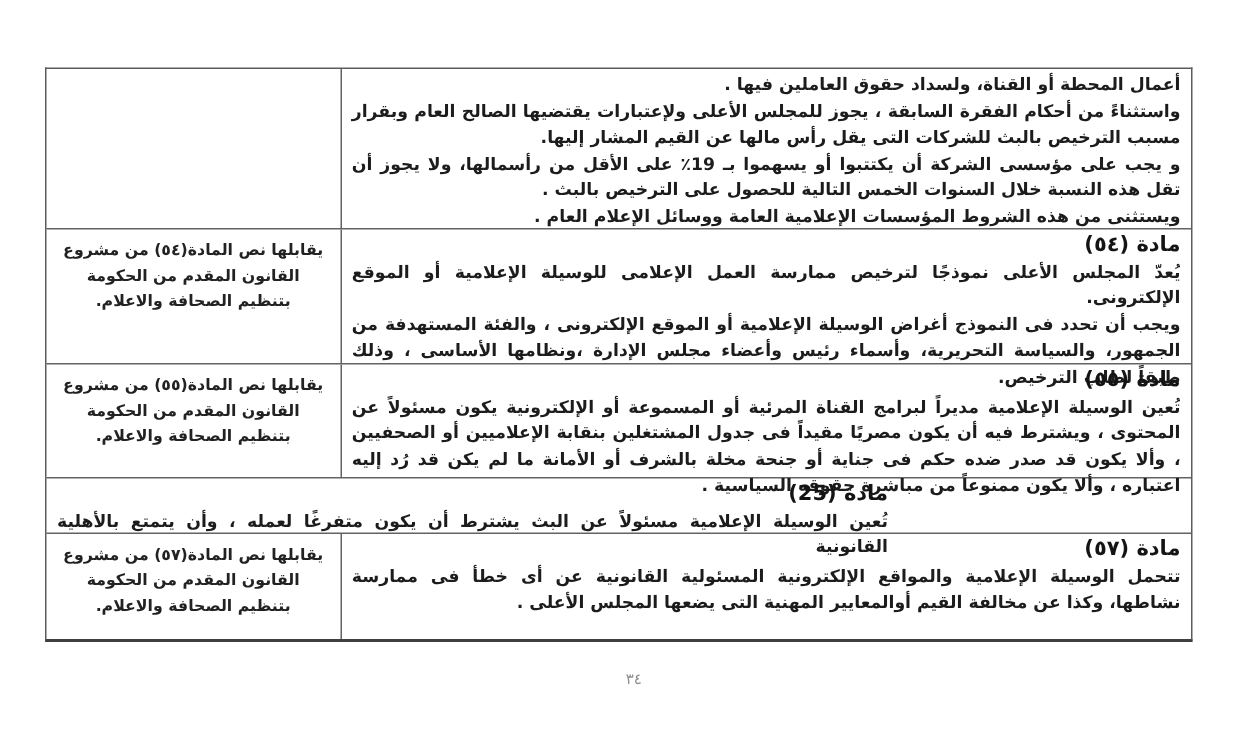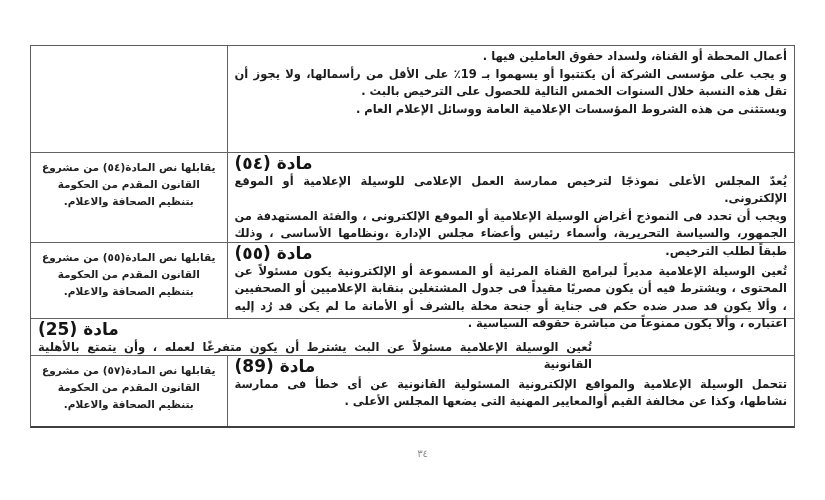--- a/index.html
+++ b/index.html
@@ -47,24 +47,24 @@
     padding: 2px 7px 0 7px;
     color: #1c1c1c;
   }
   .main p {
     font-size: 11.5px;
     font-weight: bold;
     line-height: 17.5px;
     text-align: justify;
   }
   .article-header {
-    font-size: 17px;
+    font-size: 14px;
     font-weight: bold;
     line-height: 17.5px;
-    text-align: left;
+    text-align: right;
     color: #141414;
   }
   .page-number {
     position: absolute;
     left: 40px; top: 436px;
     width: 765px;
     text-align: center;
     font-size: 10px;
     color: #8f8f8f;
     letter-spacing: 2px;
@@ -75,20 +75,21 @@
 <body>
 
 <div class="page">
 
   <div class="doc-table">
 
     <div class="row r1">
       <div class="cell annotation"></div>
       <div class="cell main">
         <p>أعمال المحطة أو القناة، ولسداد حقوق العاملين فيها .</p>
+        <p>واستثناءً من أحكام الفقرة السابقة ، يجوز للمجلس الأعلى ولإعتبارات يقتضيها الصالح العام وبقرار مسبب الترخيص بالبث للشركات التى يقل رأس مالها عن القيم المشار إليها.</p>
         <p>و يجب على مؤسسى الشركة أن يكتتبوا أو يسهموا بـ 19٪ على الأقل من رأسمالها، ولا يجوز أن تقل هذه النسبة خلال السنوات الخمس التالية للحصول على الترخيص بالبث .</p>
         <p>ويستثنى من هذه الشروط المؤسسات الإعلامية العامة ووسائل الإعلام العام .</p>
       </div>
     </div>
 
     <div class="row r2">
       <div class="cell annotation">
         <span>يقابلها نص المادة(٥٤) من مشروع القانون المقدم من الحكومة بتنظيم الصحافة والاعلام.</span>
       </div>
       <div class="cell main">
@@ -113,21 +114,21 @@
         <div class="article-header">مادة (25)</div>
         <p>تُعين الوسيلة الإعلامية مسئولاً عن البث يشترط أن يكون متفرغًا لعمله ، وأن يتمتع بالأهلية القانونية</p>
       </div>
     </div>
 
     <div class="row r5">
       <div class="cell annotation">
         <span>يقابلها نص المادة(٥٧) من مشروع القانون المقدم من الحكومة بتنظيم الصحافة والاعلام.</span>
       </div>
       <div class="cell main">
-        <div class="article-header">مادة (89)</div>
+        <div class="article-header">مادة (٥٧)</div>
         <p>تتحمل الوسيلة الإعلامية والمواقع الإلكترونية المسئولية القانونية عن أى خطأ فى ممارسة نشاطها، وكذا عن مخالفة القيم أوالمعايير المهنية التى يضعها المجلس الأعلى .</p>
       </div>
     </div>
 
   </div>
 
   <div class="page-number">٣٤</div>
 
 </div>
 

